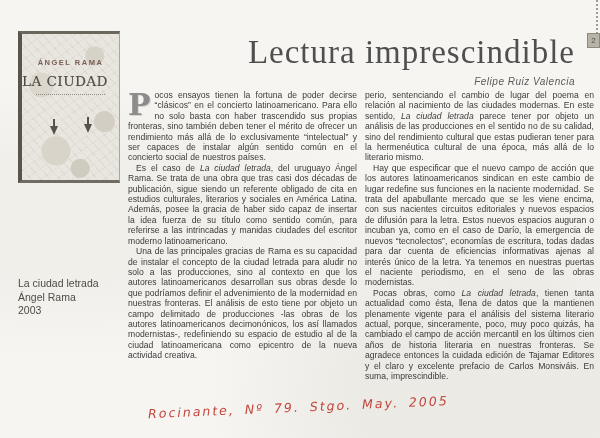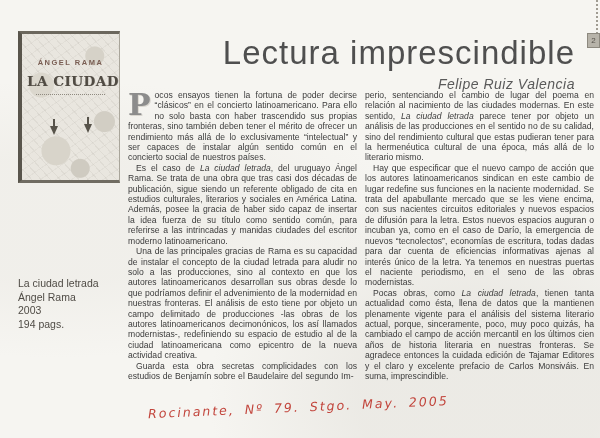--- a/index.html
+++ b/index.html
@@ -36,46 +36,46 @@
       radial-gradient(circle at 60% 92%, #cfcbc1 0 9px, transparent 10px),
       repeating-linear-gradient(48deg, rgba(160,155,145,.14) 0 1px, transparent 1px 7px),
       repeating-linear-gradient(-35deg, rgba(160,155,145,.10) 0 1px, transparent 1px 9px),
       #e9e6df;
   }
   .cover-author{
     margin-top:24px;text-align:center;
     font-size:7.5px;font-weight:bold;letter-spacing:1.5px;color:#7a5e53;
   }
   .cover-title{
-    margin-top:7px;text-align:right;
-    font-family:"DejaVu Serif",serif;font-weight:bold;
+    margin-top:7px;text-align:left;
+    font-family:"DejaVu Serif",serif;font-weight:normal;
     font-size:13.5px;line-height:15px;letter-spacing:.5px;color:#504b43;
     text-shadow:.4px .4px 0 rgba(80,75,67,.35);
   }
   .cover-divider{margin:5px 14px 0 14px;border-top:1px dotted #8f8a80;}
   .marker{position:absolute;width:0;height:0;
     border-left:4px solid transparent;border-right:4px solid transparent;
     border-top:9px solid #57534a;}
   .marker.m1{left:28px;top:92px;}
   .marker.m2{left:62px;top:90px;}
   .marker:after{content:"";position:absolute;left:-1px;top:-16px;width:2px;height:8px;background:#57534a;}
   
   .caption{position:absolute;left:18px;top:277px;width:105px;
     font-size:10.5px;line-height:13.5px;color:#4f4b45;}
   
   .title{
     position:absolute;top:34px;right:25px;margin:0;
-    font-family:Liberation Sans, sans-serif;font-weight:normal;
+    font-family:Liberation Serif, serif;font-weight:normal;
     font-size:33px;letter-spacing:1px;color:#4f4f4f;
     white-space:nowrap;
     text-align:center;
   }
   .byline{
     position:absolute;top:76px;right:25px;
-    font-style:italic;font-size:14px;letter-spacing:.5px;color:#5a5a5a;
+    font-style:italic;font-size:10px;letter-spacing:.5px;color:#5a5a5a;
   }
   
   .article{
     position:absolute;left:128px;top:90px;width:467px;
     display:flex;gap:8px;
   }
   .col{width:229px;}
   .col p{
     margin:0;text-align:justify;text-indent:8px;
     font-size:8.6px;line-height:10.4px;color:#3b3b3b;
@@ -120,29 +120,27 @@
     <span class="marker m2"></span>
   </div>
 
   <h1 class="title">Lectura imprescindible</h1>
   <div class="byline">Felipe Ruiz Valencia</div>
 
   <div class="caption">
       <div>La ciudad letrada</div>
       <div>Ángel Rama</div>
       <div>2003</div>
-      <div>194 pags.</div>
     </div>
 
   <div class="article">
     <div class="col">
         <p class="first"><span class="dropcap">P</span><span>ocos ensayos tienen la fortuna de poder decirse “clásicos” en el concierto latinoamericano. Para ello no solo basta con haber trascendido sus propias fronteras, sino también deben tener el mérito de ofrecer un rendimiento más allá de lo exclusivamente “intelectual” y ser capaces de instalar algún sentido común en el concierto social de nuestros países.</span></p>
         <p><span>Es el caso de </span><span class="it">La ciudad letrada</span><span>, del uruguayo Ángel Rama. Se trata de una obra que tras casi dos décadas de publicación, sigue siendo un referente obligado de cita en estudios culturales, literarios y sociales en América Latina. Además, posee la gracia de haber sido capaz de insertar la idea fuerza de su título como sentido común, para referirse a las intrincadas y manidas ciudades del escritor moderno latinoamericano.</span></p>
         <p><span>Una de las principales gracias de Rama es su capacidad de instalar el concepto de la ciudad letrada para aludir no solo a las producciones, sino al contexto en que los autores latinoamericanos desarrollan sus obras desde lo que podríamos definir el advenimiento de la modernidad en nuestras fronteras. El análisis de esto tiene por objeto un campo delimitado de producciones -las obras de los autores latinoamericanos decimonónicos, los así llamados modernistas-, redefiniendo su espacio de estudio al de la ciudad latinoamericana como epicentro de la nueva actividad creativa.</span></p>
-        <p><span>Guarda esta obra secretas complicidades con los estudios de Benjamín sobre el Baudelaire del segundo Im-</span></p>
       </div>
     <div class="col">
         <p class="first"><span>perio, sentenciando el cambio de lugar del poema en relación al nacimiento de las ciudades modernas. En este sentido, </span><span class="it">La ciudad letrada</span><span> parece tener por objeto un análisis de las producciones en el sentido no de su calidad, sino del rendimiento cultural que estas pudieran tener para la hermenéutica cultural de una época, más allá de lo literario mismo.</span></p>
         <p><span>Hay que especificar que el nuevo campo de acción que los autores latinoamericanos sindican en este cambio de lugar redefine sus funciones en la naciente modernidad. Se trata del apabullante mercado que se les viene encima, con sus nacientes circuitos editoriales y nuevos espacios de difusión para la letra. Estos nuevos espacios auguran o incuban ya, como en el caso de Darío, la emergencia de nuevos “tecnolectos”, economías de escritura, todas dadas para dar cuenta de eficiencias informativas ajenas al interés único de la letra. Ya tenemos en nuestras puertas el naciente periodismo, en el seno de las obras modernistas.</span></p>
         <p><span>Pocas obras, como </span><span class="it">La ciudad letrada</span><span>, tienen tanta actualidad como ésta, llena de datos que la mantienen plenamente vigente para el análisis del sistema literario actual, porque, sinceramente, poco, muy poco quizás, ha cambiado el campo de acción mercantil en los últimos cien años de historia literaria en nuestras fronteras. Se agradece entonces la cuidada edición de Tajamar Editores y el claro y excelente prefacio de Carlos Monsiváis. En suma, imprescindible.</span></p>
       </div>
   </div>
 
   <div class="annotation">Rocinante, Nº 79. Stgo. May. 2005</div>
 

